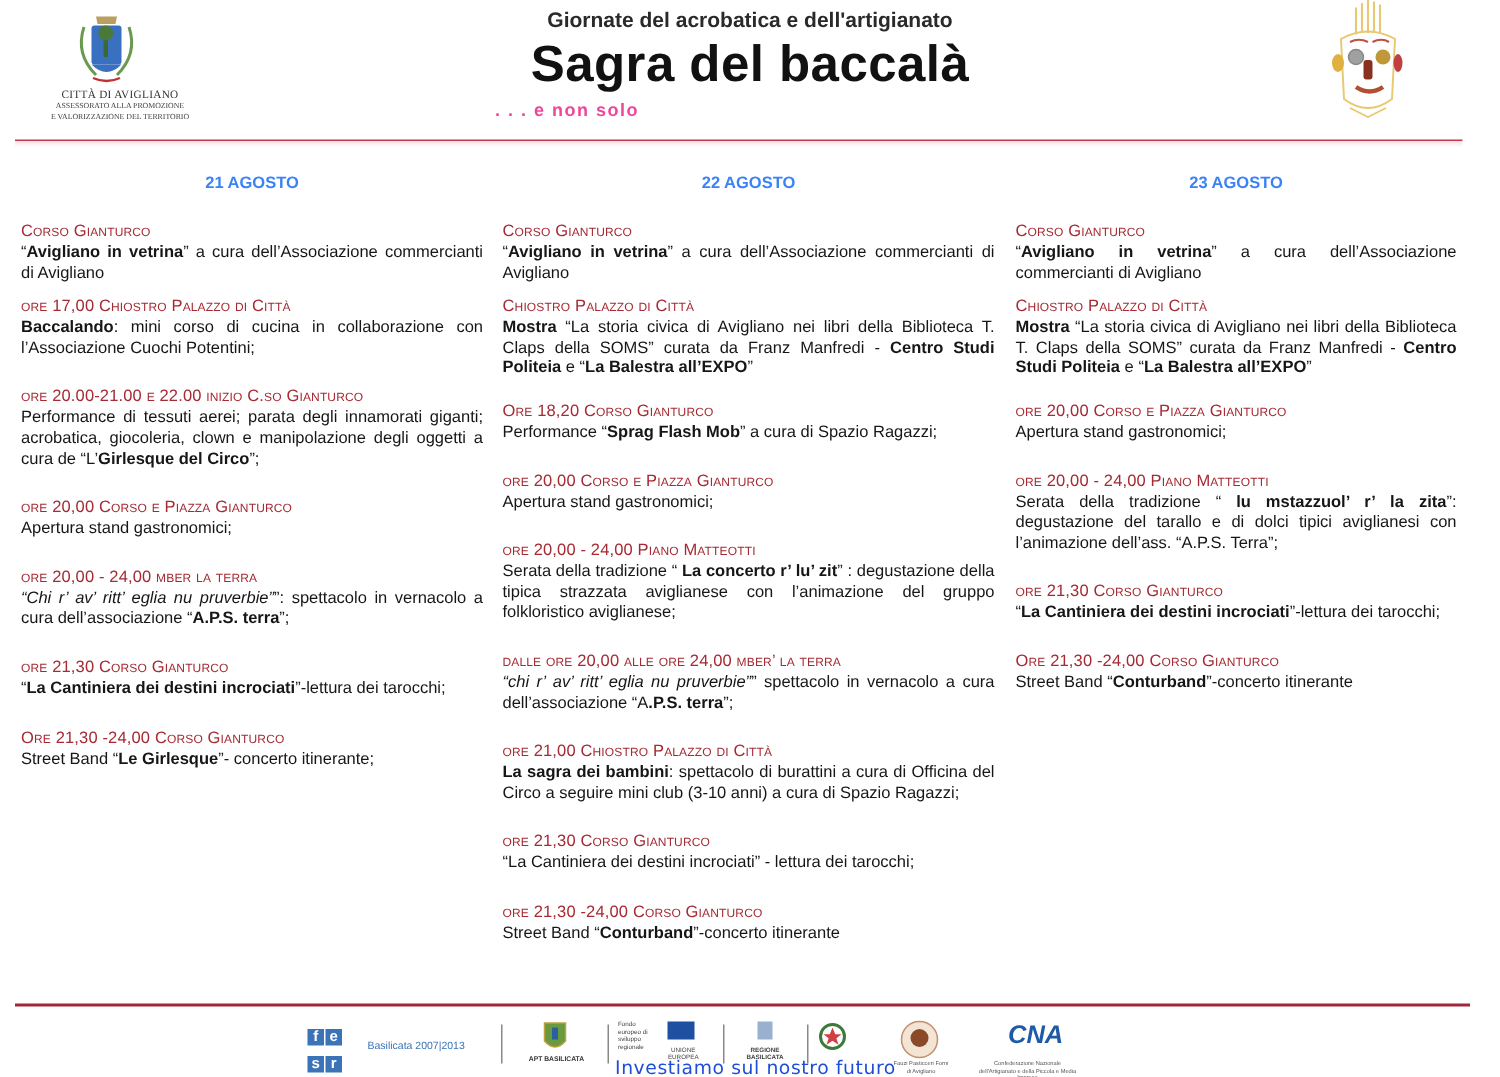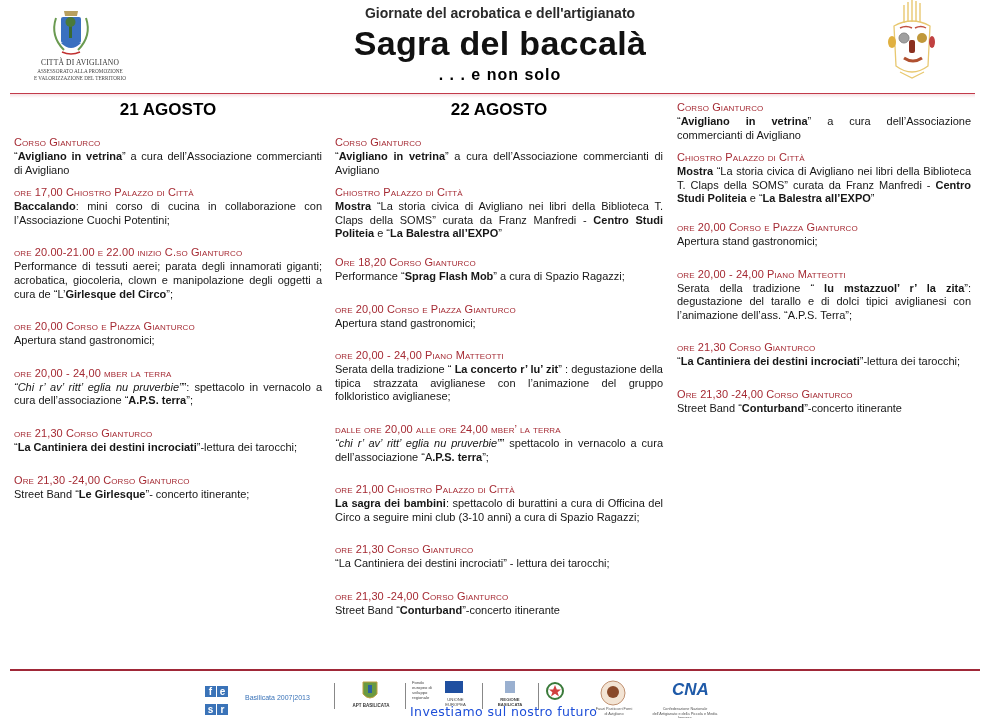--- a/index.html
+++ b/index.html
@@ -4,32 +4,32 @@
 <style>
   html, body { margin:0; padding:0; background:#fff; }
   body { width:1000px; height:718px; position:relative; overflow:hidden; font-family:"Liberation Sans", sans-serif; color:#111; }
   .abs { position:absolute; }
   
   .crest { left:46px; top:8px; width:50px; height:50px; }
   .city-name { left:10px; top:58px; width:140px; text-align:center; font-family:"Liberation Serif", serif; font-size:7.5px; color:#333; letter-spacing:0.2px; }
   .city-sub { left:10px; top:68px; width:140px; text-align:center; font-family:"Liberation Serif", serif; font-size:5.2px; color:#444; line-height:7px; }
   .subtitle-top { left:330px; top:5px; width:340px; text-align:center; font-size:14px; font-weight:bold; color:#2a2a2a; }
   .main-title { left:330px; top:24px; width:340px; text-align:center; font-size:34px; font-weight:bold; color:#111; letter-spacing:0.3px; }
-  .subtitle-bottom { left:330px; top:66px; width:340px; text-align:center; font-size:16px; font-weight:bold; color:#000000; letter-spacing:1px; }
+  .subtitle-bottom { left:330px; top:66px; width:340px; text-align:left; font-size:12px; font-weight:bold; color:#ec4899; letter-spacing:1px; }
   .mascot { left:880px; top:0px; width:65px; height:88px; }
   .rule-top { left:10px; top:93px; width:965px; height:1px; background:#c23a4a; }
   .rule-top-shadow { left:10px; top:94px; width:965px; height:4px; background:linear-gradient(#f6e0e3,#fff); }
   .rule-bottom { left:10px; top:669px; width:970px; height:2px; background:#a02838; }
 
   
   .col { top:100px; }
   .col1 { left:14px; width:308px; }
   .col2 { left:335px; width:328px; }
   .col3 { left:677px; width:294px; }
-  .day { text-align:center; font-size:17px; font-weight:bold; color:#000000; margin-bottom:15px; height:20px; line-height:20px; }
+  .day { text-align:center; font-size:11px; font-weight:bold; color:#3b82f6; margin-bottom:15px; height:20px; line-height:20px;margin-top:12px; }
   .ev { margin-bottom:10px; }
   .ev.gap { margin-bottom:18px; }
   .loc { font-size:11px; color:#a52a33; font-variant:small-caps; letter-spacing:0.1px; line-height:14px; margin-bottom:1px; }
   .desc { font-size:11px; line-height:13.6px; text-align:justify; color:#161616; }
   .desc b { font-weight:bold; }
   .desc i { font-style:italic; }
 
   
   .logo { position:absolute; }
   .fesr { left:205px; top:681px; }
@@ -160,20 +160,21 @@
     <div class="ev gap">
       <div class="loc">ore 21,30 Corso Gianturco</div>
       <div class="desc"><span>“La Cantiniera dei destini incrociati” - lettura dei tarocchi;</span></div>
     </div>
     <div class="ev gap">
       <div class="loc">ore  21,30 -24,00 Corso Gianturco</div>
       <div class="desc"><span>Street Band “</span><b>Conturband</b><span>”-concerto itinerante</span></div>
     </div>
   </div>
 <div class="abs col col3">
+    <div class="day">23 AGOSTO</div>
     <div class="ev" style="margin-bottom: 8px;">
       <div class="loc">Corso Gianturco</div>
       <div class="desc"><span>“</span><b>Avigliano in vetrina</b><span>” a cura dell’Associazione commercianti di Avigliano</span></div>
     </div>
     <div class="ev" style="margin-bottom: 14px;">
       <div class="loc">Chiostro Palazzo di Città</div>
       <div class="desc"><b>Mostra</b><span> “La storia civica di Avigliano  nei libri della Biblioteca T. Claps della SOMS” curata da Franz Manfredi - </span><b>Centro Studi Politeia</b><span> e “</span><b>La Balestra all’EXPO</b><span>”</span></div>
     </div>
     <div class="ev gap">
       <div class="loc">ore 20,00 Corso e Piazza Gianturco</div>

